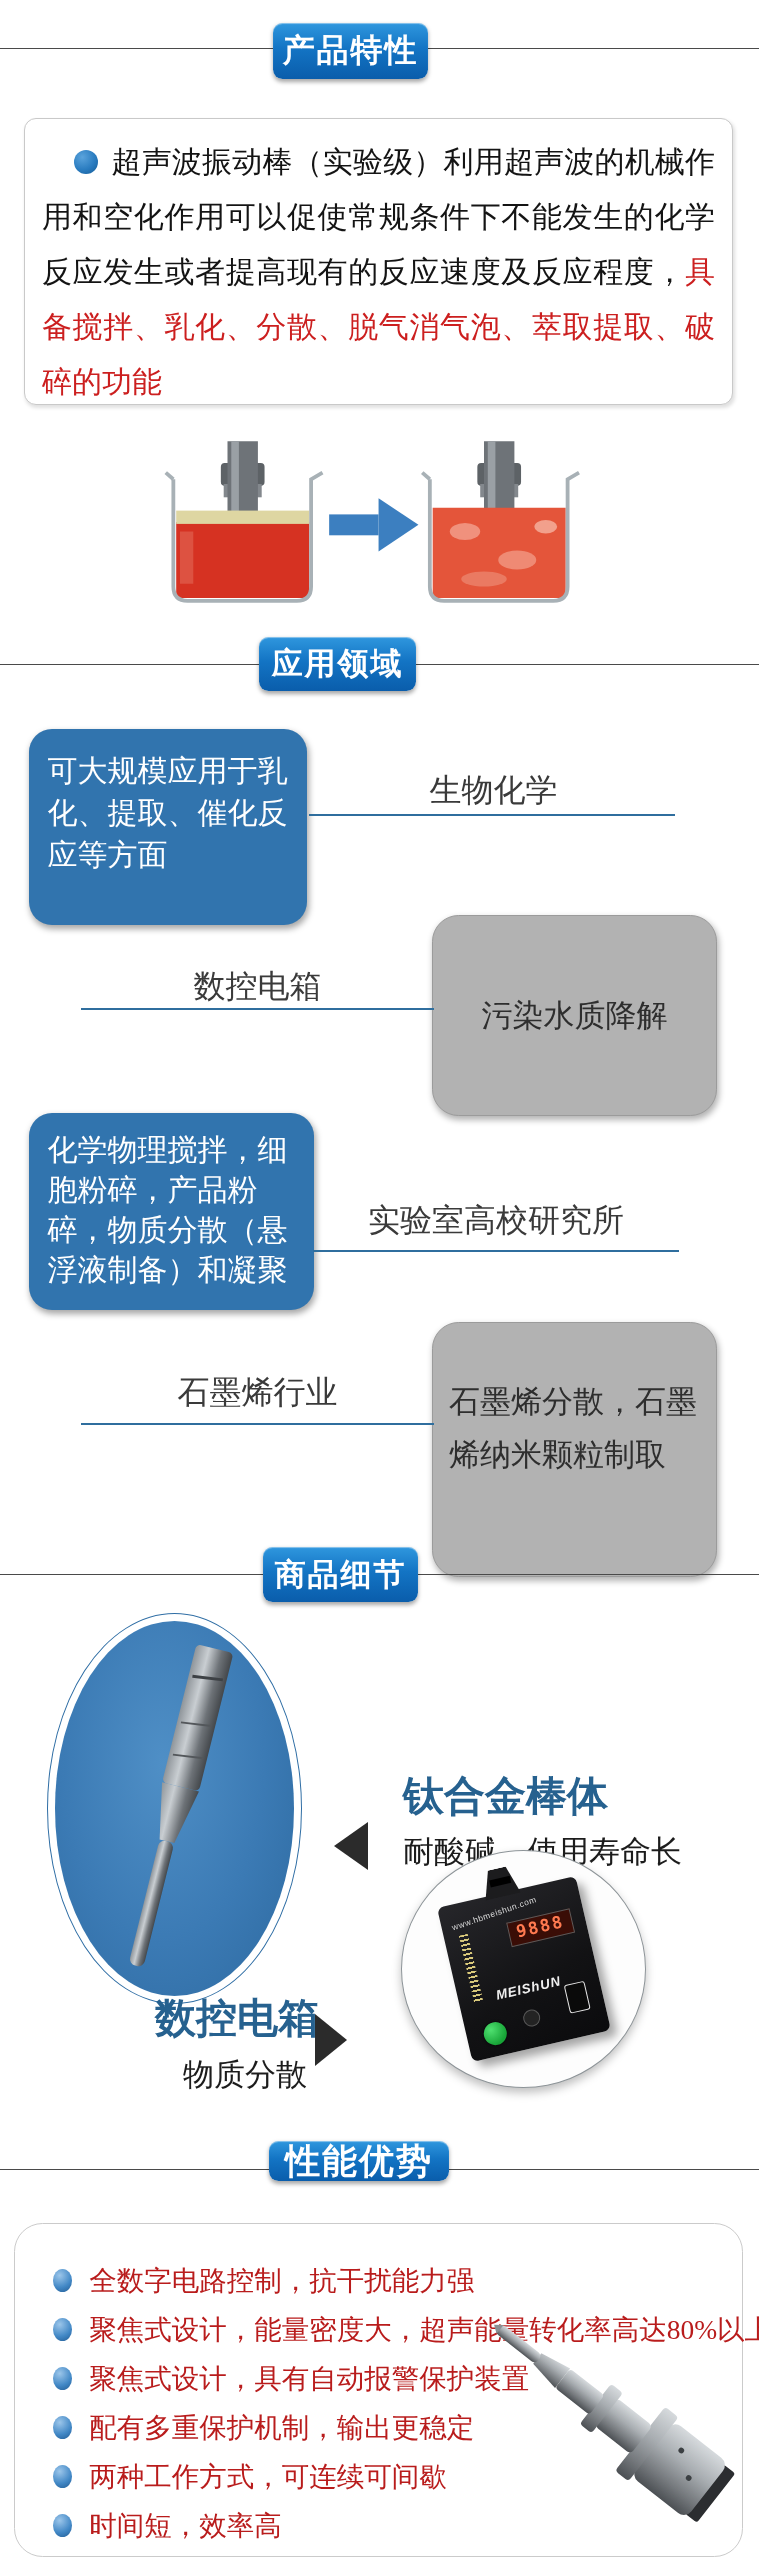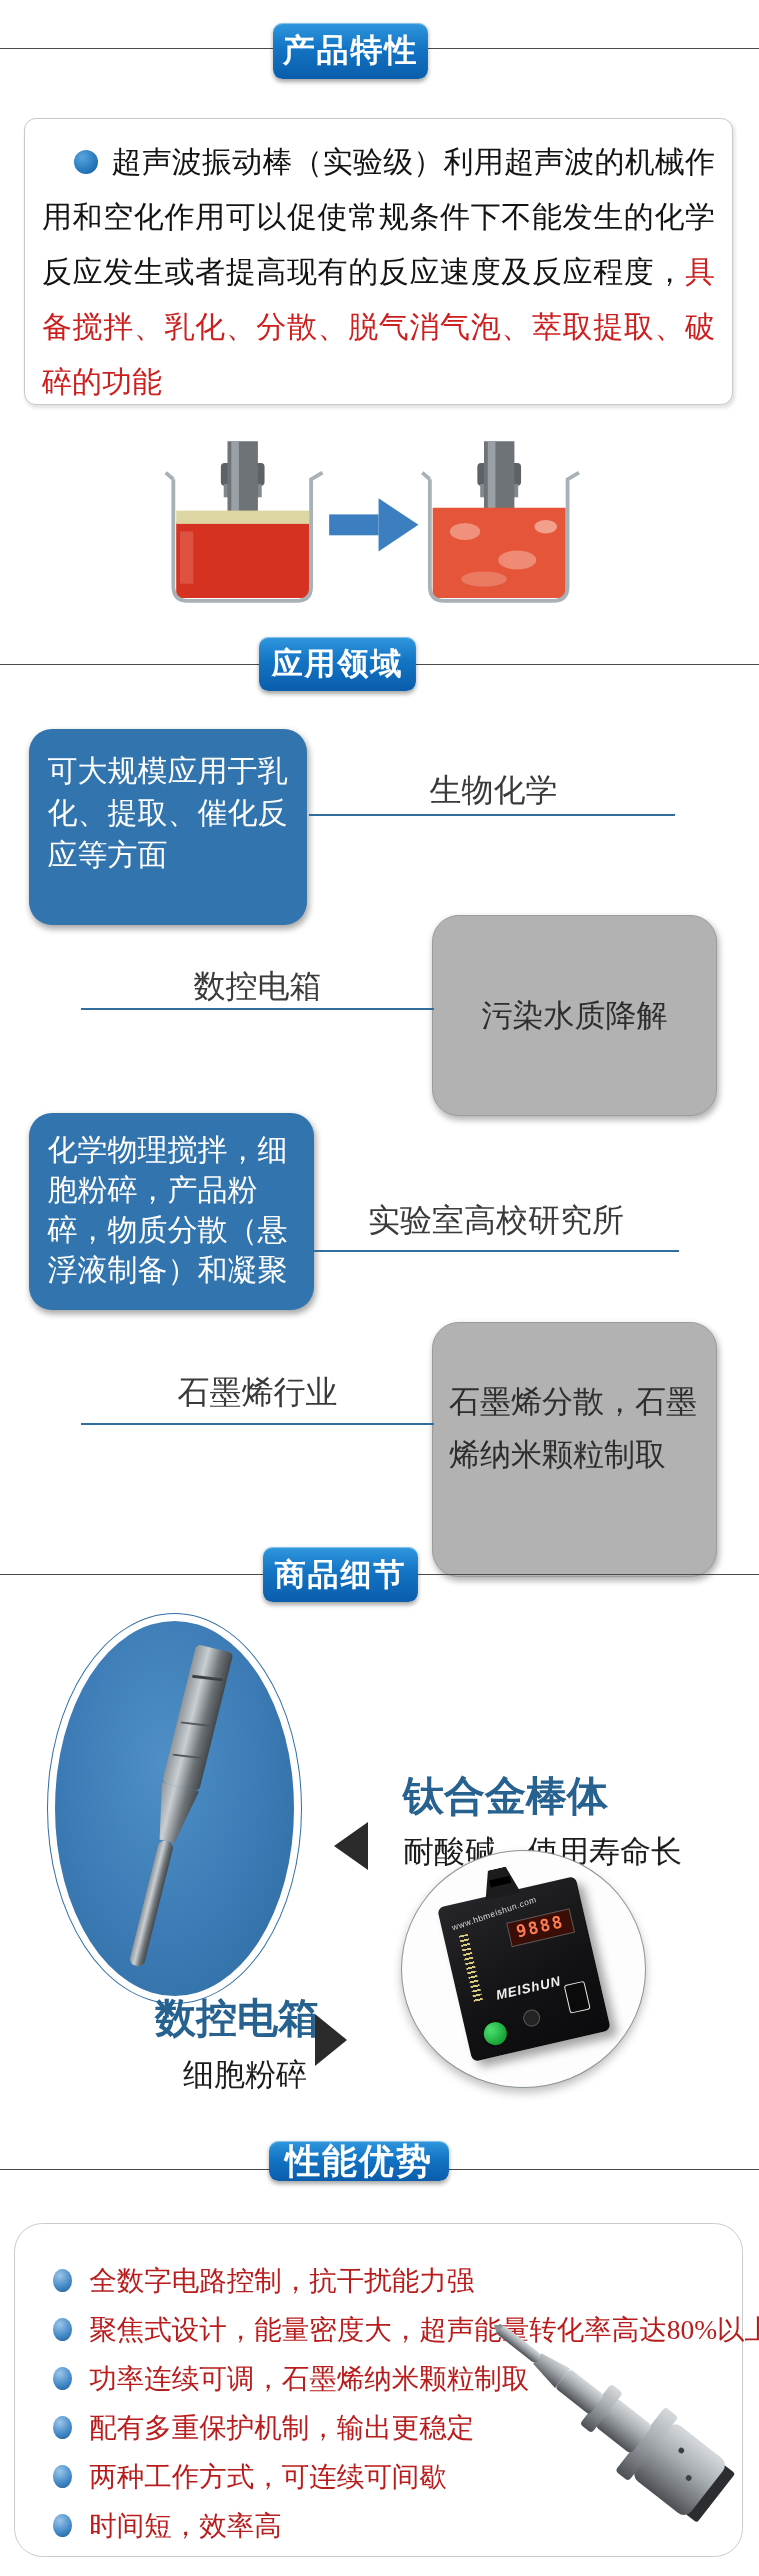--- a/index.html
+++ b/index.html
@@ -169,21 +169,21 @@
         <polygon points="30,156 70,156 58,215 42,215" fill="url(#mg)"></polygon>
         <rect x="42" y="215" width="16" height="135" rx="7" fill="url(#mg)"></rect>
       </svg>
     </div>
   </div>
   <div class="tri-left" style="left:334px;top:1822px;"></div>
   <div class="dtitle" style="left:403px;top:1769px;">钛合金棒体</div>
   <div class="dsub" style="left:403px;top:1831px;">耐酸碱、使用寿命长</div>
 
   <div class="dtitle" style="left:155px;top:1991px;">数控电箱</div>
-  <div class="dsub" style="left:183px;top:2054px;">细胞粉碎</div>
+  <div class="dsub" style="left:183px;top:2054px;">物质分散</div>
   <div class="tri-right" style="left:315px;top:2014px;"></div>
 
   <div class="circle2">
     <div class="cbox">
       <div class="handle"></div>
       <div class="url">www.hbmeishun.com</div>
       <div class="led">9888</div>
       <div class="scale"></div>
       <div class="brand">MEIShUN</div>
       <div class="greenbtn"></div>
@@ -202,21 +202,21 @@
       <li>
           <span class="bullet"></span>
           <span>全数字电路控制，抗干扰能力强</span>
         </li>
       <li>
           <span class="bullet"></span>
           <span>聚焦式设计，能量密度大，超声能量转化率高达80%以上</span>
         </li>
       <li>
           <span class="bullet"></span>
-          <span>功率连续可调，石墨烯纳米颗粒制取</span>
+          <span>聚焦式设计，具有自动报警保护装置</span>
         </li>
       <li>
           <span class="bullet"></span>
           <span>配有多重保护机制，输出更稳定</span>
         </li>
       <li>
           <span class="bullet"></span>
           <span>两种工作方式，可连续可间歇</span>
         </li>
       <li>

